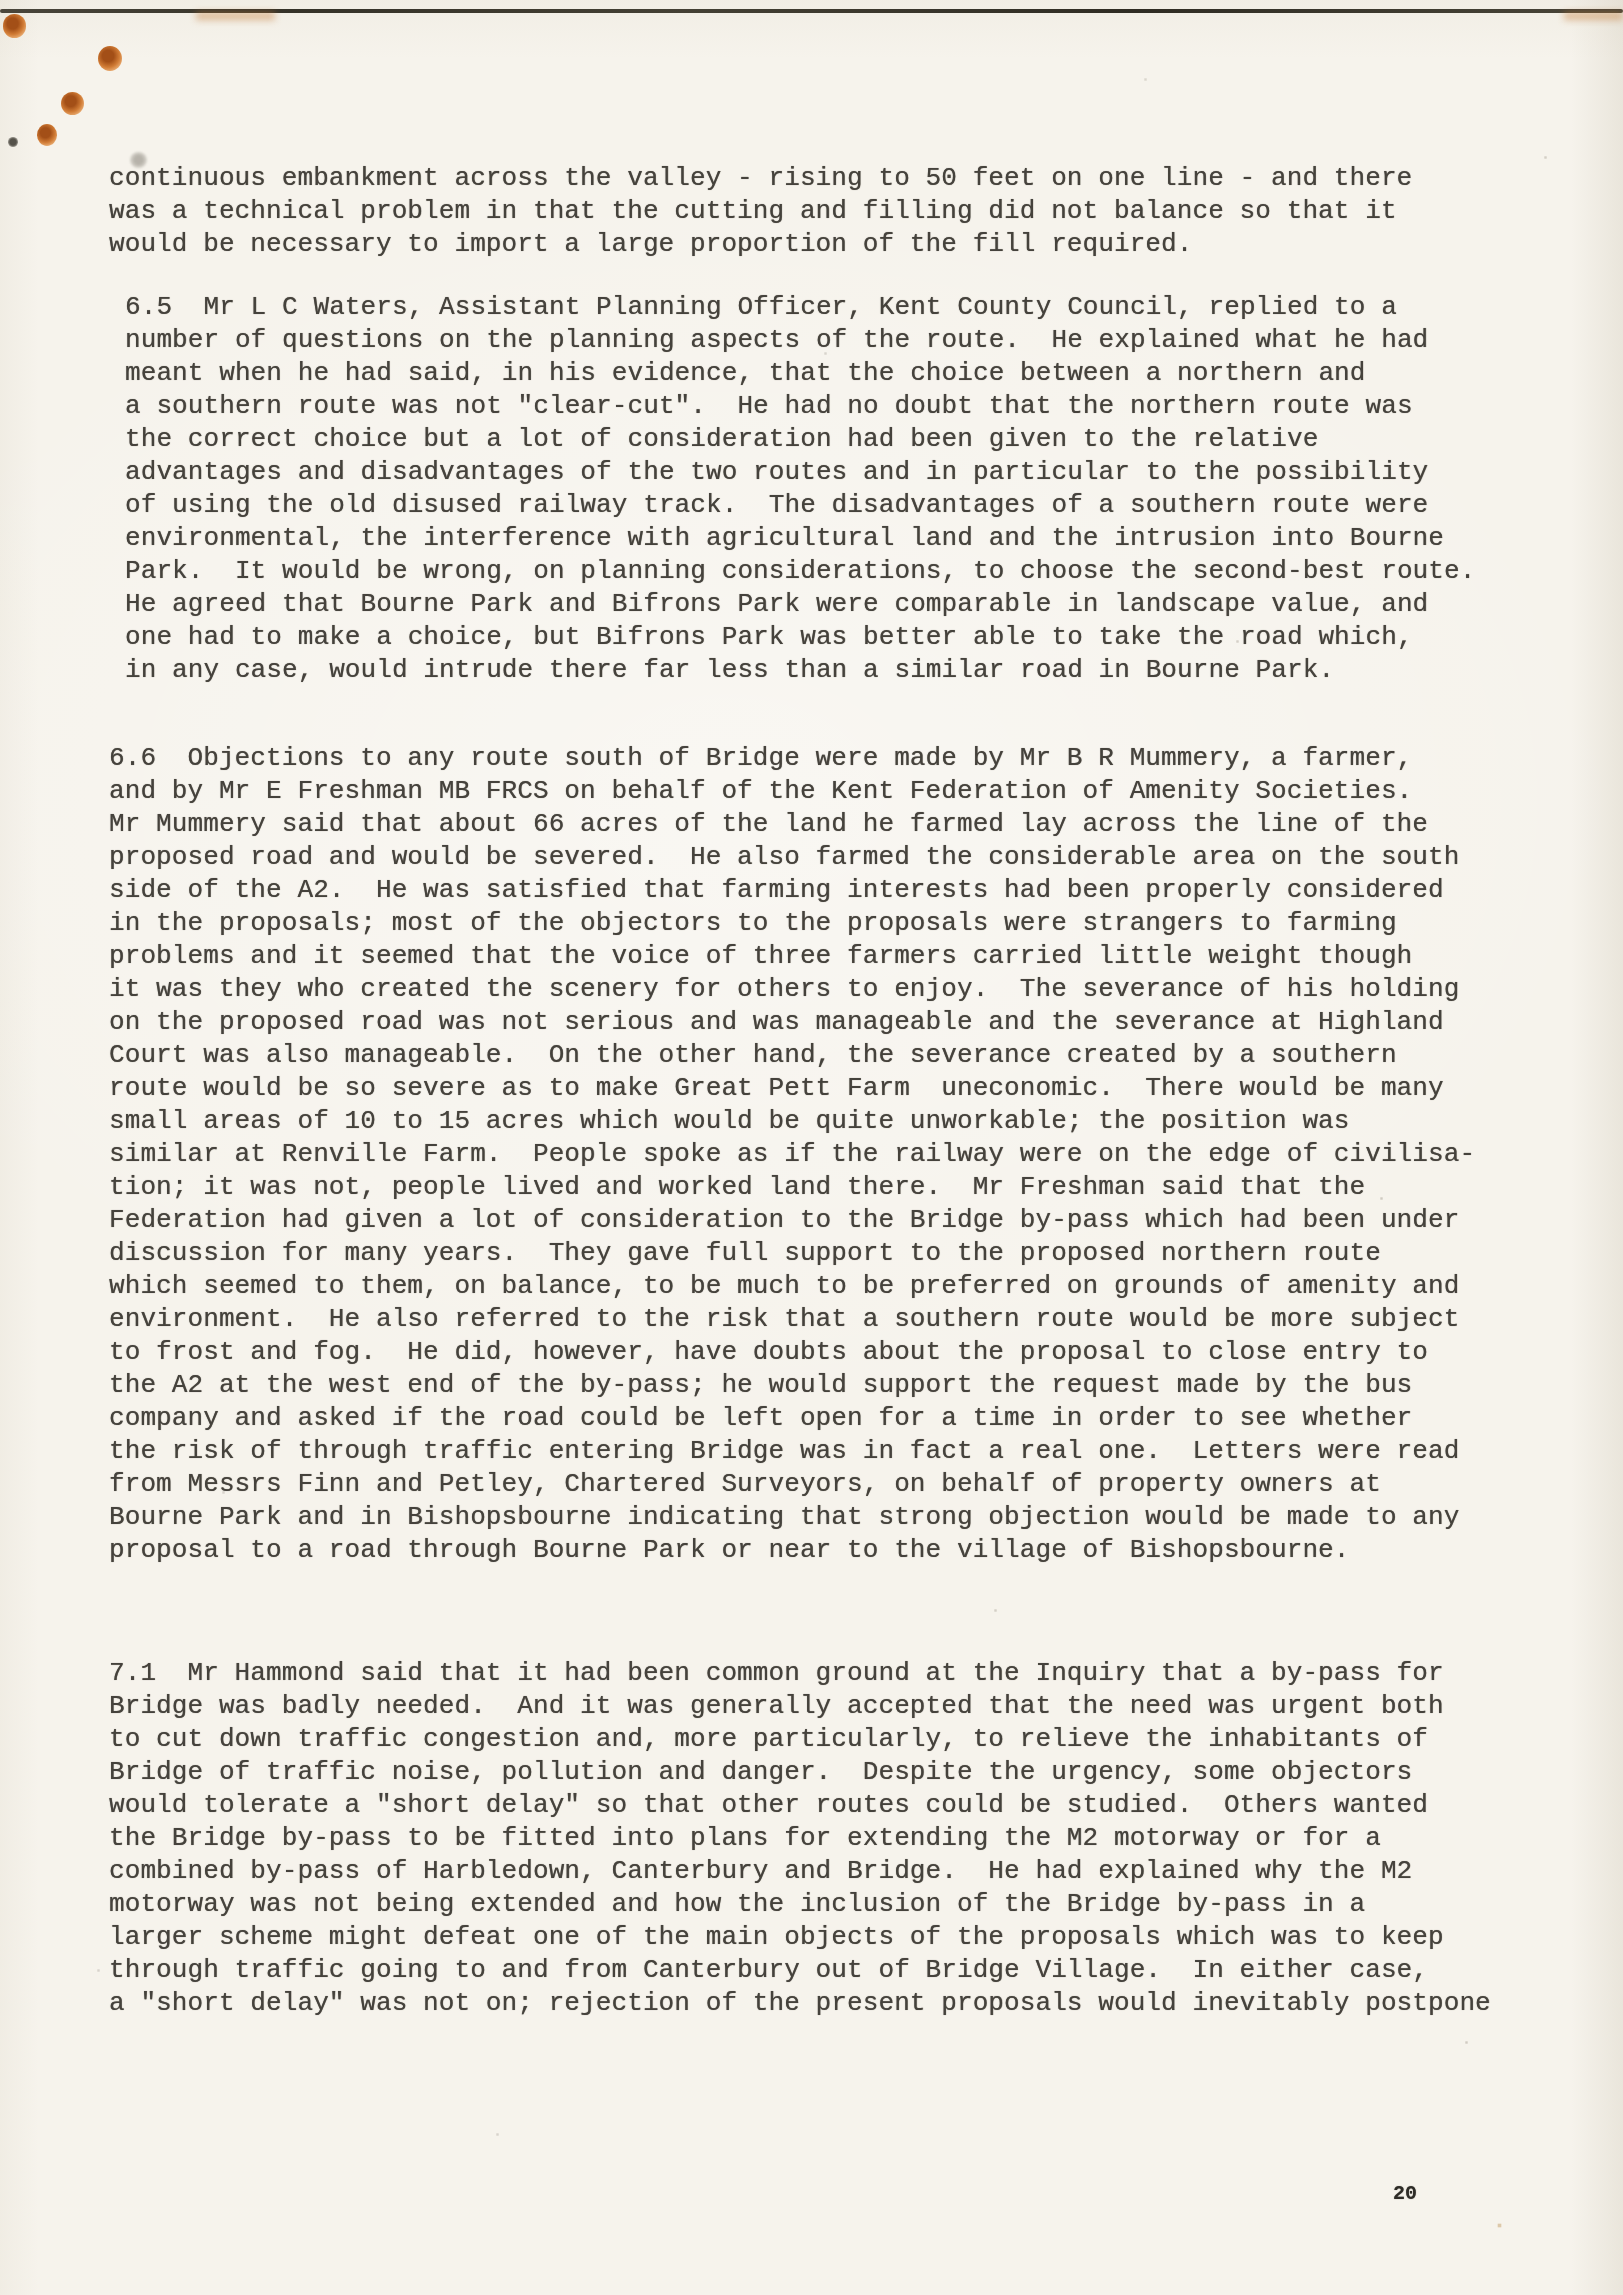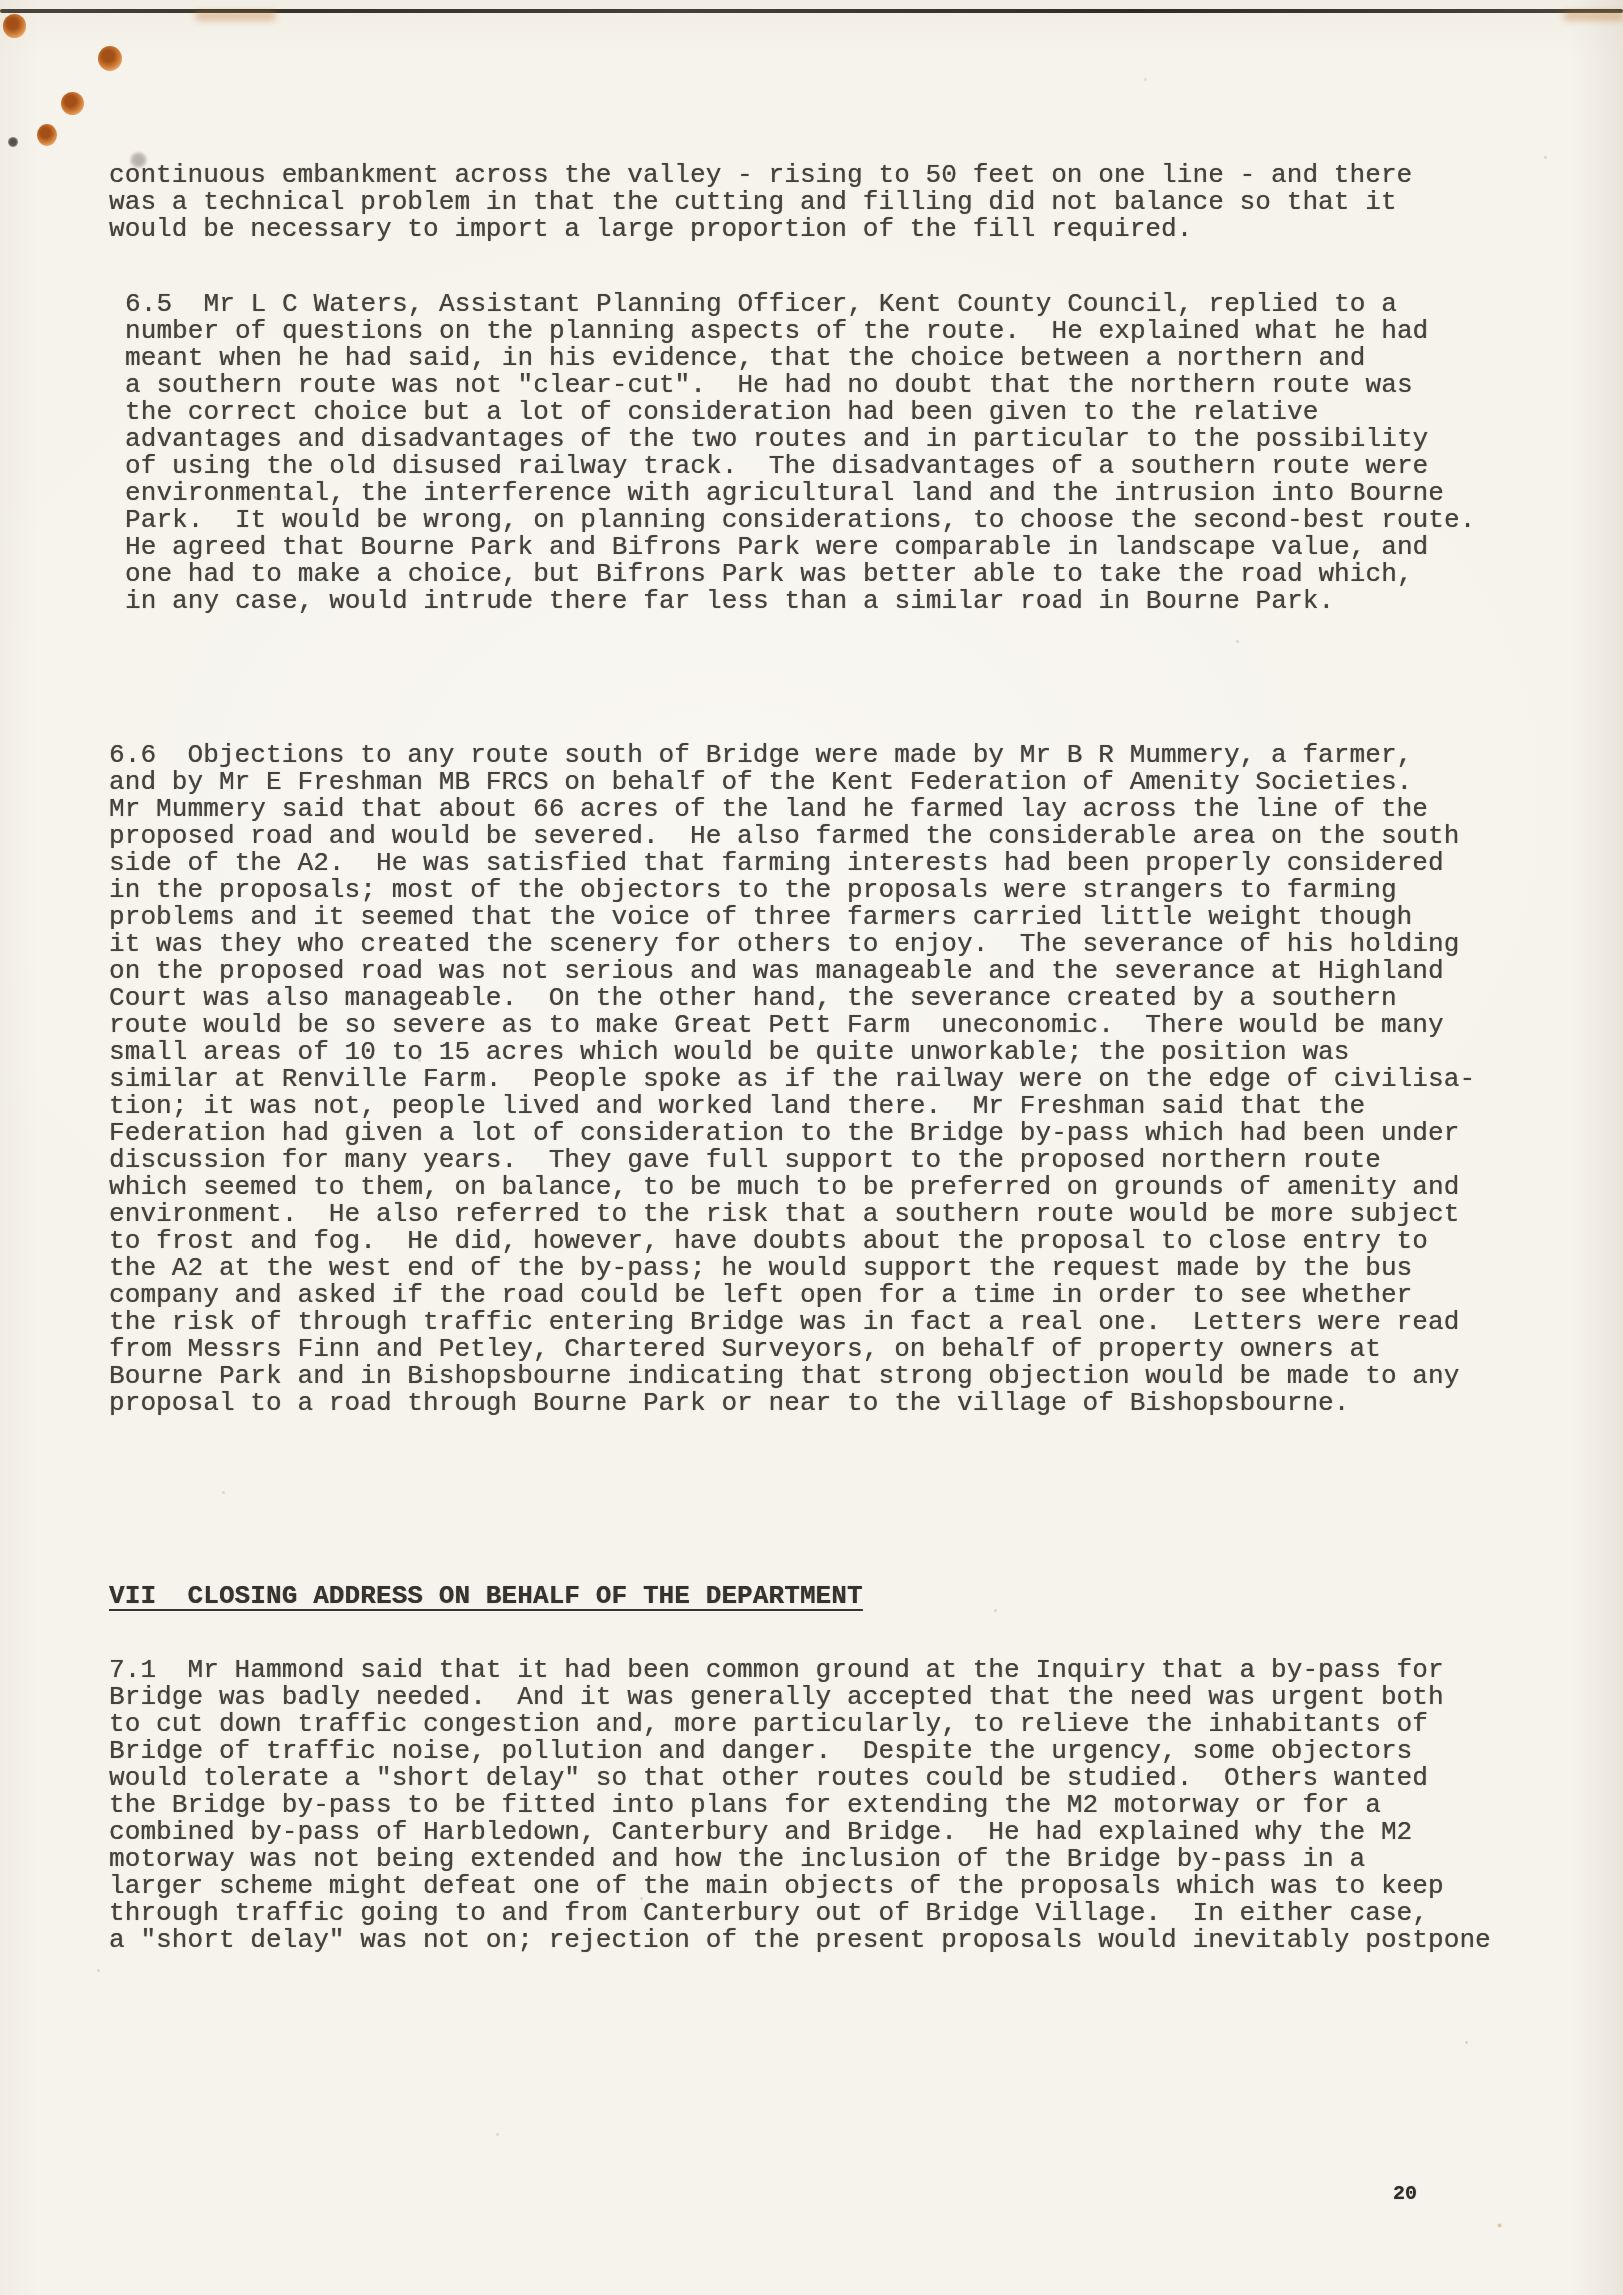--- a/index.html
+++ b/index.html
@@ -60,21 +60,21 @@
       1381px 1198px 0 0.7px rgba(110,100,85,0.28), 223px 1492px 0 0.7px rgba(110,100,85,0.22),
       995px 1610px 0 0.7px rgba(110,100,85,0.25), 641px 1898px 0 0.7px rgba(110,100,85,0.22),
       1466px 2042px 0 0.7px rgba(110,100,85,0.28), 497px 2134px 0 0.7px rgba(110,100,85,0.22),
       1499px 2225px 0 1.3px rgba(190,150,90,0.45), 98px 1970px 0 0.7px rgba(110,100,85,0.22),
       1545px 157px 0 0.7px rgba(110,100,85,0.25), 1145px 79px 0 0.7px rgba(110,100,85,0.2);
   }
   .typewritten {
     position: absolute;
     left: 109px; width: 1414px;
     font-size: 26px;
-    line-height: 27px;
+    line-height: 33px;
     letter-spacing: 0.1px;
     color: var(--ink);
     text-shadow: 0 0 1px rgba(72,67,58,0.55), 0.3px 0 0 rgba(72,67,58,0.35);
     white-space: pre-wrap;
   }
   .section-heading {
     color: var(--ink-dark);
     font-weight: 700;
     text-decoration: underline;
     text-underline-offset: 5.9px;
@@ -142,21 +142,20 @@
 which seemed to them, on balance, to be much to be preferred on grounds of amenity and
 environment.  He also referred to the risk that a southern route would be more subject
 to frost and fog.  He did, however, have doubts about the proposal to close entry to
 the A2 at the west end of the by-pass; he would support the request made by the bus
 company and asked if the road could be left open for a time in order to see whether
 the risk of through traffic entering Bridge was in fact a real one.  Letters were read
 from Messrs Finn and Petley, Chartered Surveyors, on behalf of property owners at
 Bourne Park and in Bishopsbourne indicating that strong objection would be made to any
 proposal to a road through Bourne Park or near to the village of Bishopsbourne.</div>
 
-  <div class="typewritten section-heading" style="top: 1583px;">VII  CLOSING ADDRESS ON BEHALF OF THE DEPARTMENT</div>
 
   <div class="typewritten" style="top: 1657px;">7.1  Mr Hammond said that it had been common ground at the Inquiry that a by-pass for
 Bridge was badly needed.  And it was generally accepted that the need was urgent both
 to cut down traffic congestion and, more particularly, to relieve the inhabitants of
 Bridge of traffic noise, pollution and danger.  Despite the urgency, some objectors
 would tolerate a "short delay" so that other routes could be studied.  Others wanted
 the Bridge by-pass to be fitted into plans for extending the M2 motorway or for a
 combined by-pass of Harbledown, Canterbury and Bridge.  He had explained why the M2
 motorway was not being extended and how the inclusion of the Bridge by-pass in a
 larger scheme might defeat one of the main objects of the proposals which was to keep

